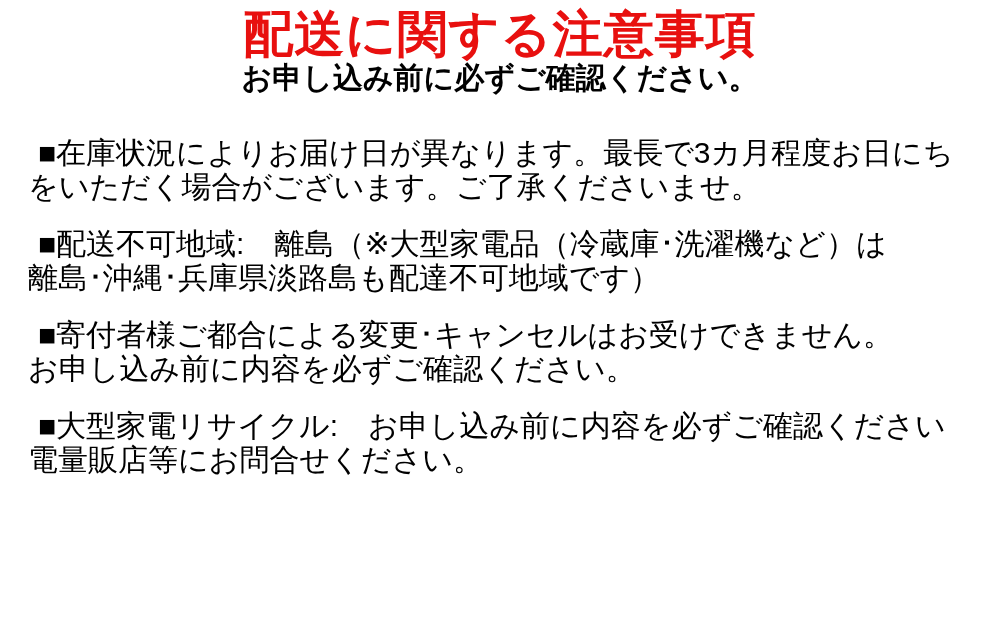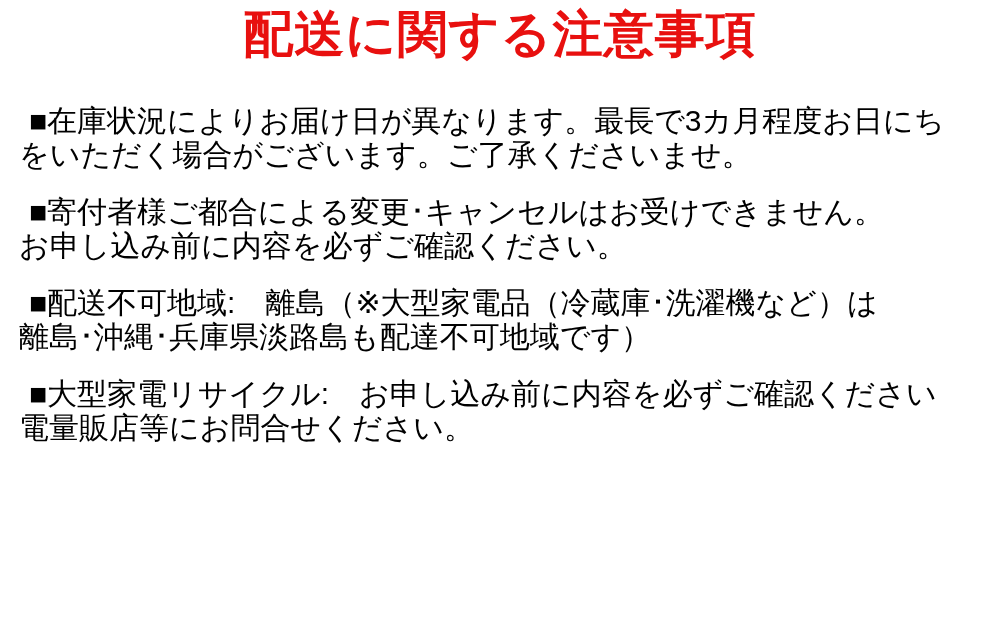--- a/index.html
+++ b/index.html
@@ -28,46 +28,47 @@
   }
   .subtitle {
     text-align: center;
     font-size: 30px;
     line-height: 32px;
     font-weight: bold;
     letter-spacing: 0;
     white-space: nowrap;
   }
   .notices {
-    margin: 42px 25px 0 19px;
+    margin: 42px 25px 0 28px;
     font-size: 30px;
     line-height: 34px;
     font-weight: 500;
   }
   .notice {
     white-space: pre-line;      
     text-indent: 10px;          
     letter-spacing: 0;
   }
   .notice + .notice {
     margin-top: 23px;
   }
 </style>
 </head>
 <body style="background: rgb(255, 255, 255); color: rgb(0, 0, 0);">
 
 <div class="page">
 
   <h1 class="title" style="color: rgb(232, 16, 15);">配送に関する注意事項</h1>
 
+  <div class="subtitle">お申し込み前に必ずご確認ください。</div>
 
   <div class="notices">
     <p class="notice">■在庫状況によりお届け日が異なります。最長で3カ月程度お日にち
 をいただく場合がございます。ご了承くださいませ。</p>
+    <p class="notice">■配送不可地域:　離島（※大型家電品（冷蔵庫･洗濯機など）は
+離島･沖縄･兵庫県淡路島も配達不可地域です）</p>
     <p class="notice">■寄付者様ご都合による変更･キャンセルはお受けできません。
 お申し込み前に内容を必ずご確認ください。</p>
-    <p class="notice">■配送不可地域:　離島（※大型家電品（冷蔵庫･洗濯機など）は
-離島･沖縄･兵庫県淡路島も配達不可地域です）</p>
     <p class="notice">■大型家電リサイクル:　お申し込み前に内容を必ずご確認ください
 電量販店等にお問合せください。</p>
   </div>
 
 </div>
 
 </body></html>

